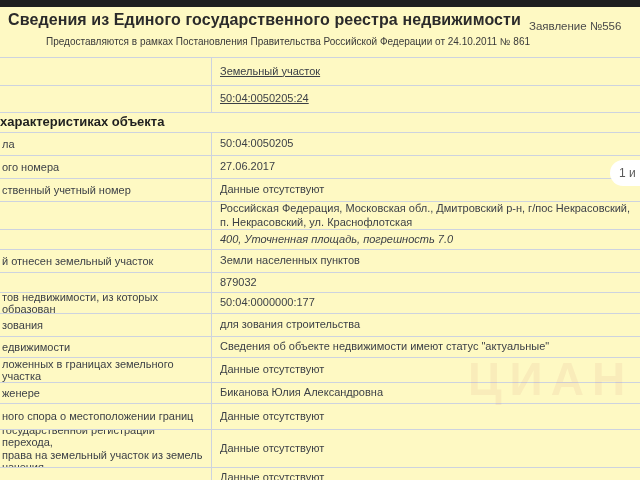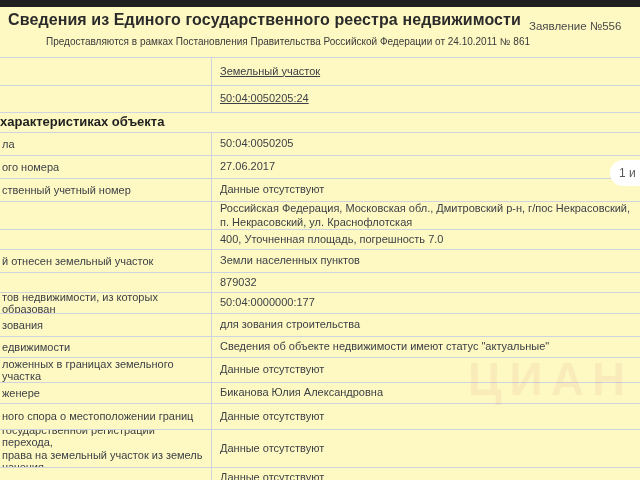--- a/index.html
+++ b/index.html
@@ -80,21 +80,21 @@
         <div class="cell value">27.06.2017</div>
       </div>
       <div class="trow" style="height: 23px;">
         <div class="cell label">ственный учетный номер</div>
         <div class="cell value">Данные отсутствуют</div>
       </div>
       <div class="trow" style="height: 28px;">
         <div class="cell label"></div>
         <div class="cell value">Российская Федерация, Московская обл., Дмитровский р-н, г/пос Некрасовский, п. Некрасовский, ул. Краснофлотская</div>
       </div>
-      <div class="trow" style="height: 20px;">
+      <div class="trow" style="height: 20px; font-style: italic;">
         <div class="cell label"></div>
         <div class="cell value">400, Уточненная площадь, погрешность 7.0</div>
       </div>
       <div class="trow" style="height: 23px;">
         <div class="cell label">й отнесен земельный участок</div>
         <div class="cell value">Земли населенных пунктов</div>
       </div>
       <div class="trow" style="height: 20px;">
         <div class="cell label"></div>
         <div class="cell value">879032</div>

